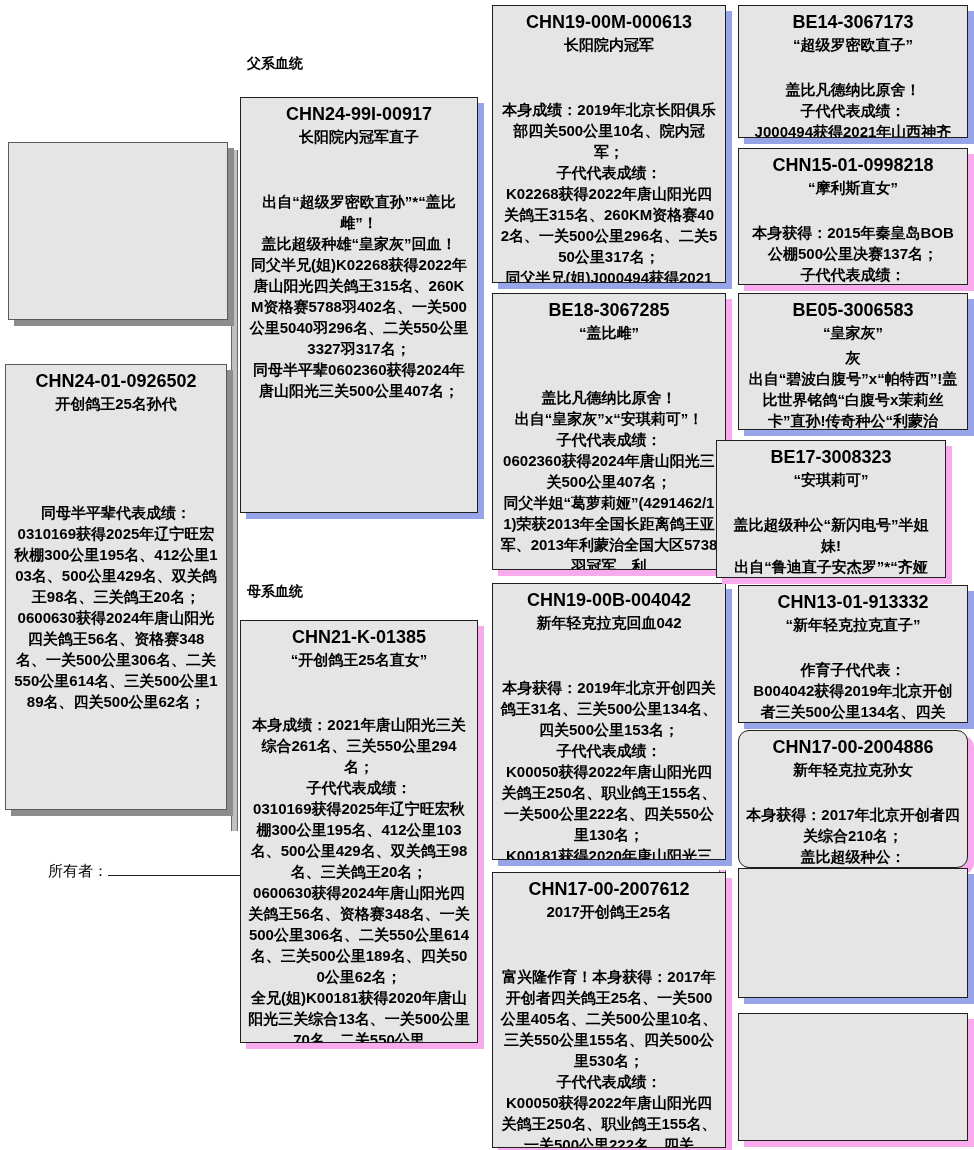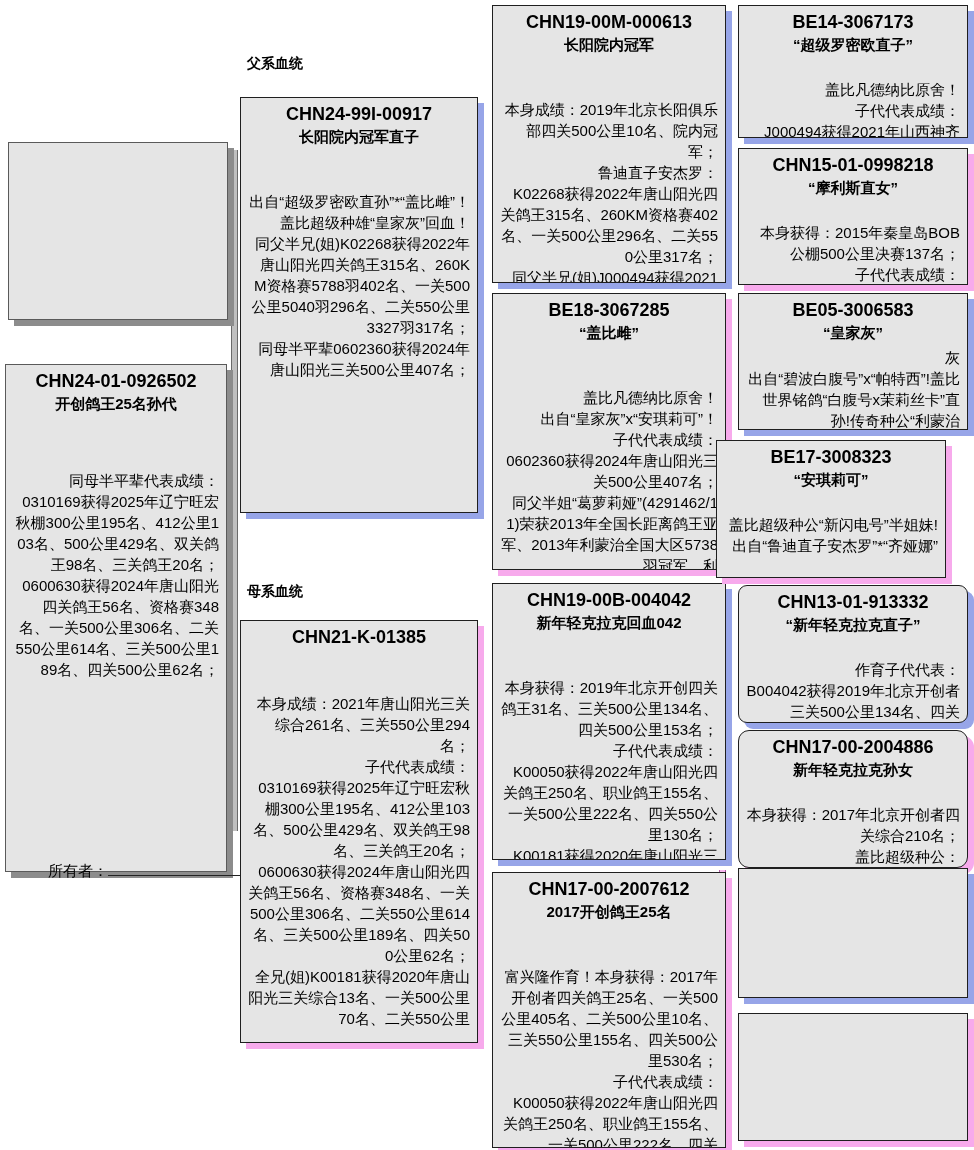--- a/index.html
+++ b/index.html
@@ -12,23 +12,23 @@
     box-sizing:border-box;
   }
   .shadow-male{box-shadow:6px 6px 0 #97a5e8;}
   .shadow-female{box-shadow:6px 6px 0 #f7aaec;}
   .shadow-neutral{box-shadow:6px 6px 0 #8c8c8c;border-color:#5a5a5a;}
   .hdr{text-align:center;padding-top:5px;}
   .ring{font-weight:bold;font-size:18px;line-height:23px;letter-spacing:0px;}
   .cname{font-weight:bold;font-size:15px;line-height:20px;margin-top:1px;}
   .bodytext{
     padding:0 7px;font-size:15px;line-height:21px;white-space:pre-wrap;
-    word-break:break-all;text-align:right;
-  }
-  .gap-xl .bodytext{margin-top:56px;}
+    word-break:break-all;text-align:center;font-weight:bold;
+  }
+  .gap-xl .bodytext{margin-top:88px;}
   .gap-lg .bodytext{margin-top:44px;}
   .gap-sm .bodytext{margin-top:24px;}
   .gap-0  .bodytext{margin-top:4px;}
   .bar{position:absolute;width:7px;box-sizing:border-box;}
   .bar-male{background:#aab6ee;border-left:1px solid #4a55a8;border-right:1px solid #4a55a8;}
   .bar-female{background:#f8b8f0;border-left:1px solid #b05aa8;border-right:1px solid #b05aa8;}
   .bar-neutral{background:#c0c0c0;border-left:1px solid #6a6a6a;border-right:1px solid #6a6a6a;}
   .lineage-label{position:absolute;font-size:14px;font-weight:bold;}
   .owner{position:absolute;left:48px;top:862px;font-size:15px;}
   .owner .blank{
@@ -47,21 +47,21 @@
   <div class="bar bar-neutral" style="left:231px;top:150px;height:681px;"></div>
   <div class="bar bar-male" style="left:470px;top:97px;height:420px;"></div>
   <div class="bar bar-female" style="left:470px;top:625px;height:412px;"></div>
   <div class="bar bar-male" style="left:719px;top:10px;height:273px;"></div>
   <div class="bar bar-female" style="left:719px;top:293px;height:282px;"></div>
   <div class="bar bar-male" style="left:719px;top:585px;height:280px;"></div>
   <div class="bar bar-female" style="left:719px;top:870px;height:270px;"></div>
 
   <div class="box shadow-neutral" style="left:8px;top:142px;width:220px;height:178px;"></div>
 
-  <div class="box shadow-neutral gap-xl" style="left:5px;top:364px;width:222px;height:508px;">
+  <div class="box shadow-neutral gap-xl" style="left:5px;top:364px;width:222px;height:446px;">
     <div class="hdr">
       <div class="ring">CHN24-01-0926502</div>
       <div class="cname">开创鸽王25名孙代</div>
     </div>
     <div class="bodytext">同母半平辈代表成绩：
 0310169获得2025年辽宁旺宏秋棚300公里195名、412公里103名、500公里429名、双关鸽王98名、三关鸽王20名；
 0600630获得2024年唐山阳光四关鸽王56名、资格赛348名、一关500公里306名、二关550公里614名、三关500公里189名、四关500公里62名；</div>
   </div>
 
   <div class="owner">
@@ -77,36 +77,37 @@
     <div class="bodytext">出自“超级罗密欧直孙”*“盖比雌”！
 盖比超级种雄“皇家灰”回血！
 同父半兄(姐)K02268获得2022年唐山阳光四关鸽王315名、260KM资格赛5788羽402名、一关500公里5040羽296名、二关550公里3327羽317名；
 同母半平辈0602360获得2024年唐山阳光三关500公里407名；</div>
   </div>
 
   <div class="box shadow-female gap-lg" style="left:240px;top:620px;width:238px;height:423px;">
 
     <div class="hdr">
       <div class="ring">CHN21-K-01385</div>
+      <div class="cname">“开创鸽王25名直女”</div>
     </div>
     <div class="bodytext">本身成绩：2021年唐山阳光三关综合261名、三关550公里294名；
 子代代表成绩：
 0310169获得2025年辽宁旺宏秋棚300公里195名、412公里103名、500公里429名、双关鸽王98名、三关鸽王20名；
 0600630获得2024年唐山阳光四关鸽王56名、资格赛348名、一关500公里306名、二关550公里614名、三关500公里189名、四关500公里62名；
 全兄(姐)K00181获得2020年唐山阳光三关综合13名、一关500公里70名、二关550公里</div>
   </div>
 
   <div class="box shadow-male gap-lg" style="left:492px;top:5px;width:234px;height:278px;">
 
     <div class="hdr">
       <div class="ring">CHN19-00M-000613</div>
       <div class="cname">长阳院内冠军</div>
     </div>
     <div class="bodytext">本身成绩：2019年北京长阳俱乐部四关500公里10名、院内冠军；
-鲁迪直子安杰罗：
+子代代表成绩：
 K02268获得2022年唐山阳光四关鸽王315名、260KM资格赛402名、一关500公里296名、二关550公里317名；
 同父半兄(姐)J000494获得2021</div>
   </div>
 
   <div class="box shadow-female gap-lg" style="left:492px;top:293px;width:234px;height:277px;">
 
     <div class="hdr">
       <div class="ring">BE18-3067285</div>
       <div class="cname">“盖比雌”</div>
     </div>
@@ -174,21 +175,21 @@
   <div class="box shadow-female gap-sm" style="left:716px;top:440px;width:230px;height:138px;">
 
     <div class="hdr">
       <div class="ring">BE17-3008323</div>
       <div class="cname">“安琪莉可”</div>
     </div>
     <div class="bodytext">盖比超级种公“新闪电号”半姐妹!
 出自“鲁迪直子安杰罗”*“齐娅娜”</div>
   </div>
 
-  <div class="box shadow-male gap-sm" style="left:738px;top:585px;width:230px;height:138px;border-radius:9px;">
+  <div class="box shadow-male gap-sm" style="left:738px;top:585px;width:230px;height:138px;">
 
     <div class="hdr">
       <div class="ring">CHN13-01-913332</div>
       <div class="cname">“新年轻克拉克直子”</div>
     </div>
     <div class="bodytext">作育子代代表：
 B004042获得2019年北京开创者三关500公里134名、四关</div>
   </div>
 
   <div class="box shadow-female gap-sm" style="left:738px;top:730px;width:230px;height:138px;border-radius:11px;">

